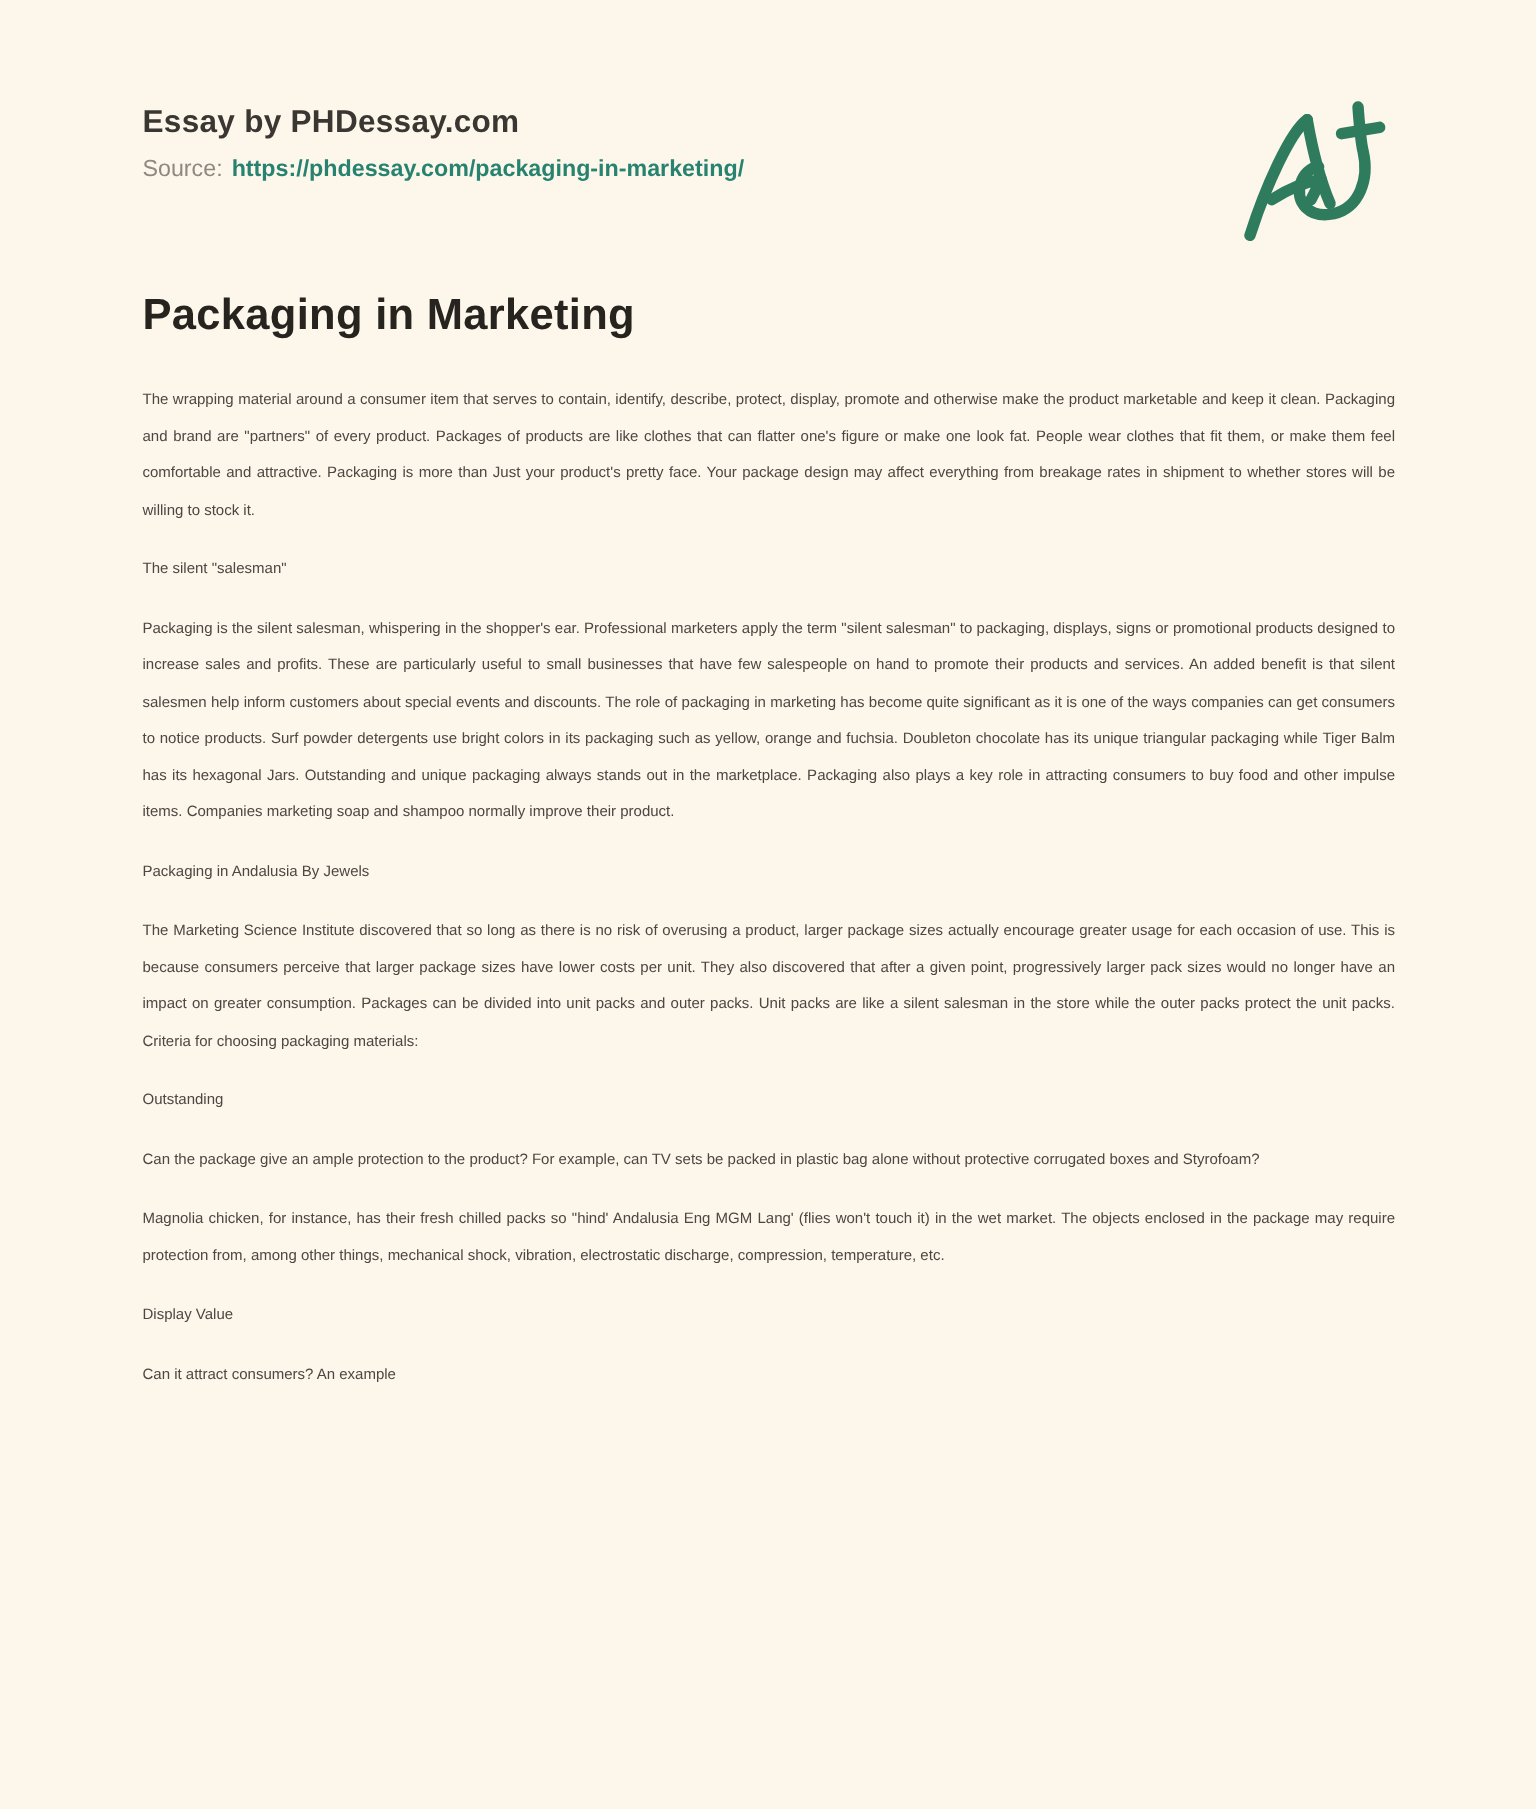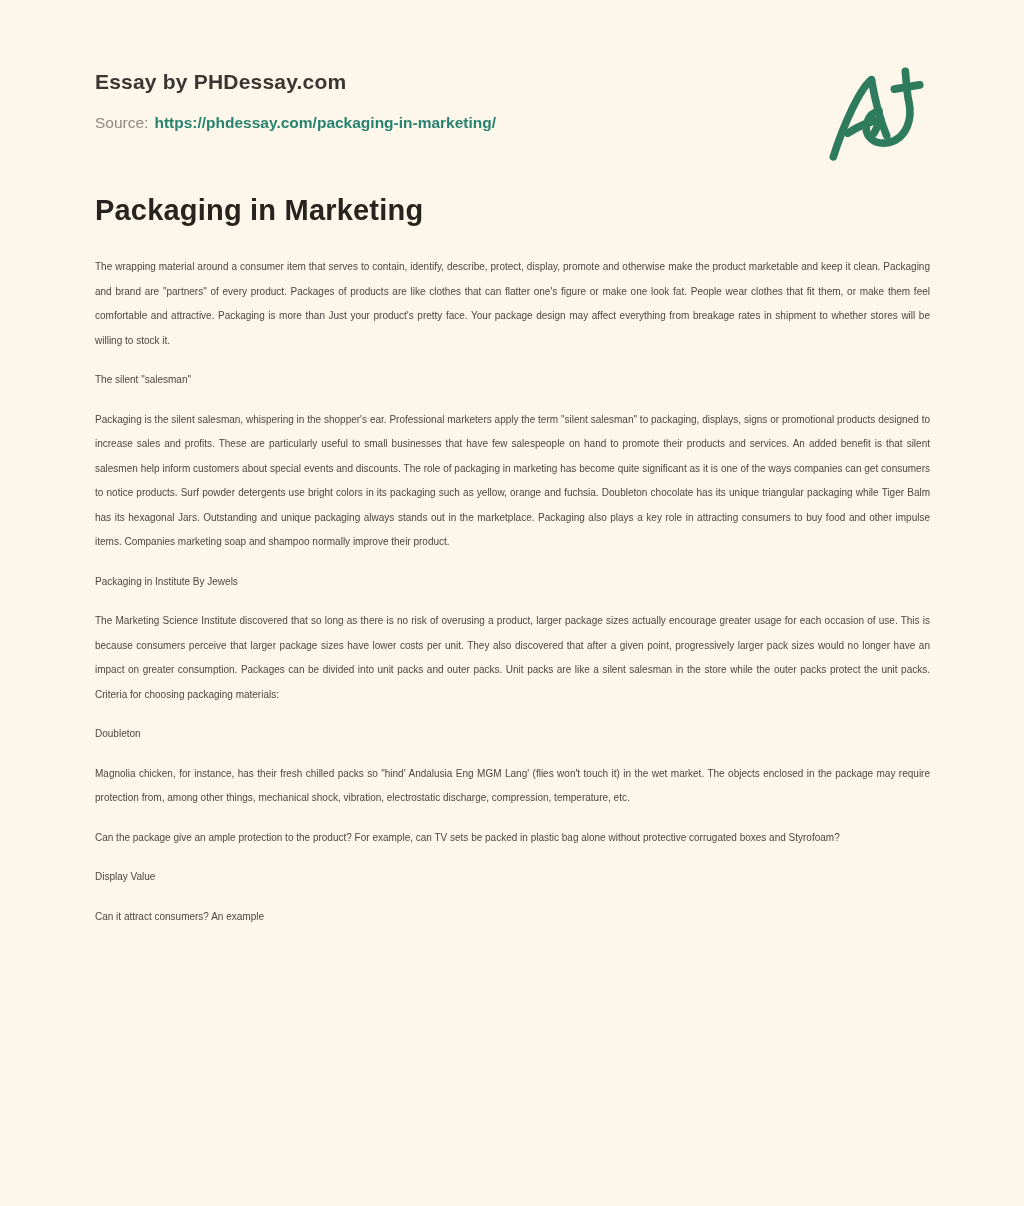--- a/index.html
+++ b/index.html
@@ -24,21 +24,21 @@
     justify-content: space-between;
     align-items: flex-start;
   }
   .site-title {
     font-size: 21px;
     font-weight: bold;
     color: #3a3733;
     letter-spacing: 0.2px;
   }
   .source-line {
-    margin-top: 20px;
+    margin-top: 10px;
     font-size: 15.5px;
   }
   .source-label {
     color: #8e8880;
     margin-right: 6px;
   }
   .source-link {
     color: #27836f;
     text-decoration: none;
     font-weight: 600;
@@ -101,28 +101,28 @@
 
   <main class="article">
     <h1 class="article-title">Packaging in Marketing</h1>
 
     <p class="para">The wrapping material around a consumer item that serves to contain, identify, describe, protect, display, promote and otherwise make the product marketable and keep it clean. Packaging and brand are "partners" of every product. Packages of products are like clothes that can flatter one's figure or make one look fat. People wear clothes that fit them, or make them feel comfortable and attractive. Packaging is more than Just your product's pretty face. Your package design may affect everything from breakage rates in shipment to whether stores will be willing to stock it.</p>
 
     <p class="sub-heading">The silent "salesman"</p>
 
     <p class="para">Packaging is the silent salesman, whispering in the shopper's ear. Professional marketers apply the term "silent salesman" to packaging, displays, signs or promotional products designed to increase sales and profits. These are particularly useful to small businesses that have few salespeople on hand to promote their products and services. An added benefit is that silent salesmen help inform customers about special events and discounts. The role of packaging in marketing has become quite significant as it is one of the ways companies can get consumers to notice products. Surf powder detergents use bright colors in its packaging such as yellow, orange and fuchsia. Doubleton chocolate has its unique triangular packaging while Tiger Balm has its hexagonal Jars. Outstanding and unique packaging always stands out in the marketplace. Packaging also plays a key role in attracting consumers to buy food and other impulse items. Companies marketing soap and shampoo normally improve their product.</p>
 
-    <p class="sub-heading">Packaging in Institute By Jewels</p>
+    <p class="sub-heading">Packaging in Andalusia By Jewels</p>
 
     <p class="para">The Marketing Science Institute discovered that so long as there is no risk of overusing a product, larger package sizes actually encourage greater usage for each occasion of use. This is because consumers perceive that larger package sizes have lower costs per unit. They also discovered that after a given point, progressively larger pack sizes would no longer have an impact on greater consumption. Packages can be divided into unit packs and outer packs. Unit packs are like a silent salesman in the store while the outer packs protect the unit packs. Criteria for choosing packaging materials:</p>
 
-    <p class="sub-heading">Doubleton</p>
+    <p class="sub-heading">Outstanding</p>
+
+    <p class="para">Can the package give an ample protection to the product? For example, can TV sets be packed in plastic bag alone without protective corrugated boxes and Styrofoam?</p>
 
     <p class="para">Magnolia chicken, for instance, has their fresh chilled packs so "hind' Andalusia Eng MGM Lang' (flies won't touch it) in the wet market. The objects enclosed in the package may require protection from, among other things, mechanical shock, vibration, electrostatic discharge, compression, temperature, etc.</p>
-
-    <p class="para">Can the package give an ample protection to the product? For example, can TV sets be packed in plastic bag alone without protective corrugated boxes and Styrofoam?</p>
 
     <p class="sub-heading">Display Value</p>
 
     <p class="sub-heading">Can it attract consumers? An example</p>
   </main>
 
 </div>
 
 </body></html>

